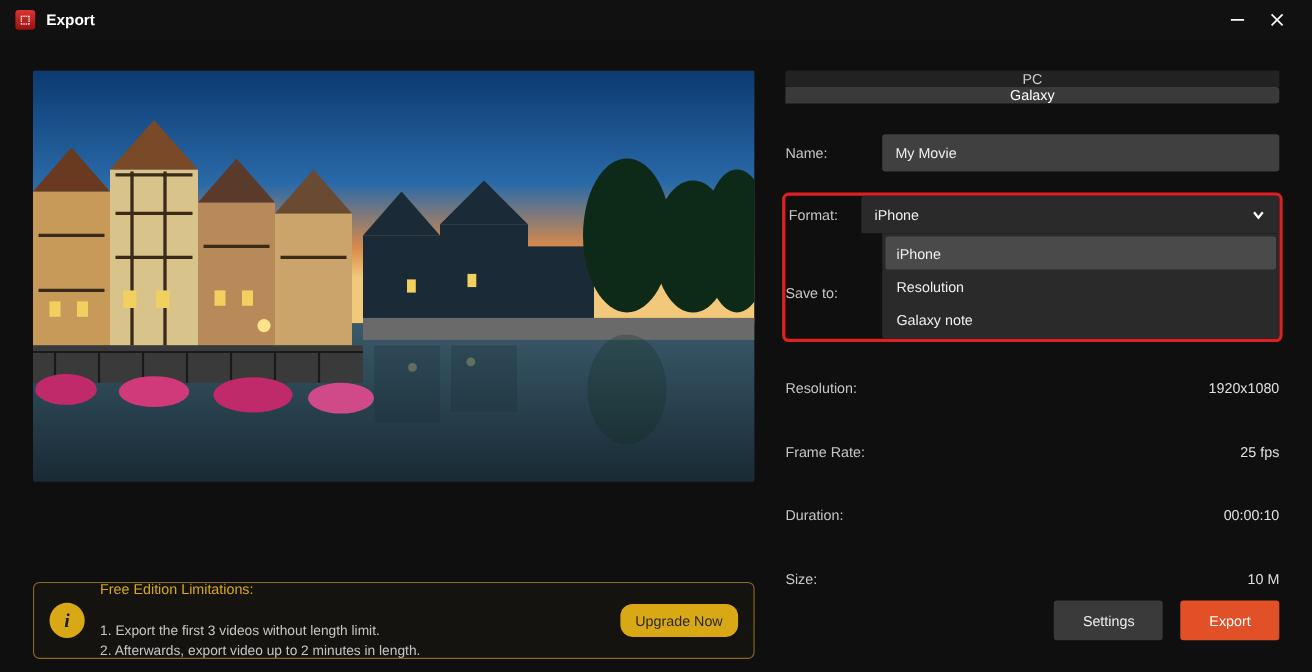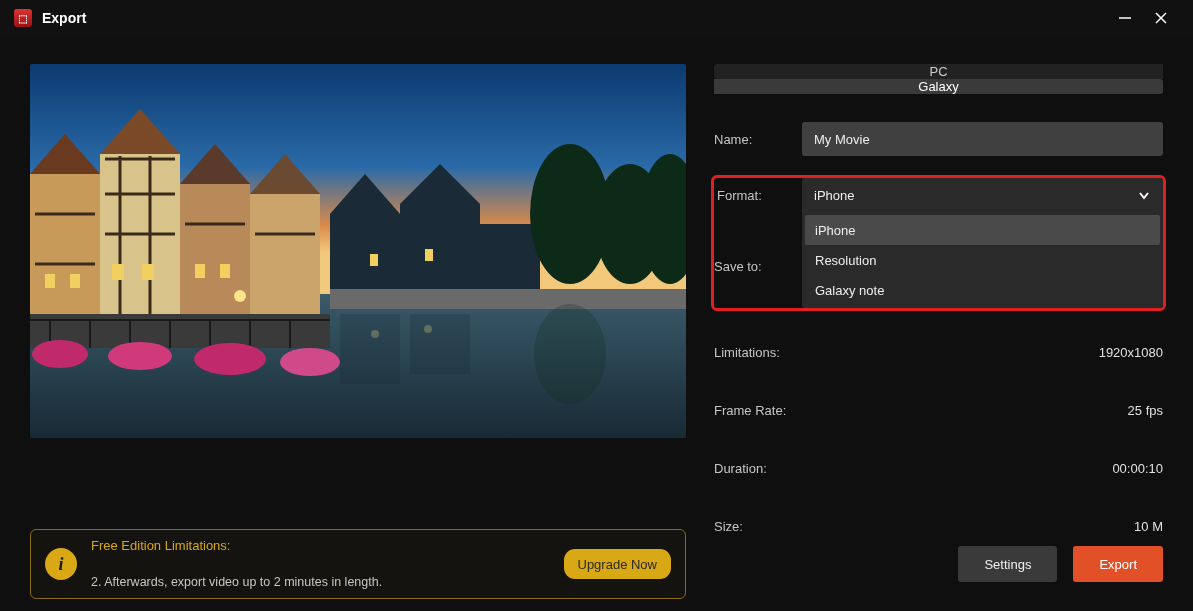--- a/index.html
+++ b/index.html
@@ -187,42 +187,42 @@
       <div class="tab active">Galaxy</div>
     </div>
 
     <div class="row">
       <div class="row-label">Name:</div>
       <input class="text-input" value="My Movie" style="">
     </div>
 
     <div class="format-block">
       <div class="format-row">
-        <div class="row-label" style="width:88px">Format:</div>
+        <div class="row-label" style="width:69px">Format:</div>
         <div class="select-head">
           <span>iPhone</span>
           <svg viewBox="0 0 14 14">
               <polyline points="3,5 7,10 11,5" fill="none" stroke="#fff" stroke-width="2"></polyline>
             </svg>
         </div>
       </div>
       <div class="dropdown">
         <div class="opt selected">iPhone</div>
         <div class="opt">Resolution</div>
         <div class="opt">Galaxy note</div>
       </div>
     </div>
 
     <div class="row tight" style="margin-top:-66px; visibility:visible;">
       <div class="row-label">Save to:</div>
     </div>
     <div style="height:48px"></div>
 
     <div class="row val-only" style="margin-top:-8px; margin-bottom:28px;">
-      <div class="row-label">Limitations:</div>
+      <div class="row-label">Resolution:</div>
       <div class="row-val">1920x1080</div>
     </div>
 
     <div class="row val-only" style="margin-bottom:28px;">
       <div class="row-label">Frame Rate:</div>
       <div class="row-val">25 fps</div>
     </div>
 
     <div class="row val-only" style="margin-bottom:28px;">
       <div class="row-label">Duration:</div>
@@ -234,20 +234,21 @@
       <div class="row-val">10 M</div>
     </div>
   </div>
 </div>
 
 <div class="footer">
   <div class="promo">
     <div class="promo-icon">i</div>
     <div class="promo-text">
       <div class="promo-title">Free Edition Limitations:</div>
+      <div>1. Export the first 3 videos without length limit.</div>
       <div>2. Afterwards, export video up to 2 minutes in length.</div>
     </div>
     <button class="upgrade-btn">Upgrade Now</button>
   </div>
   <div class="footer-spacer"></div>
   <button class="btn btn-settings">Settings</button>
   <button class="btn btn-export">Export</button>
 </div>
 
 </body></html>

